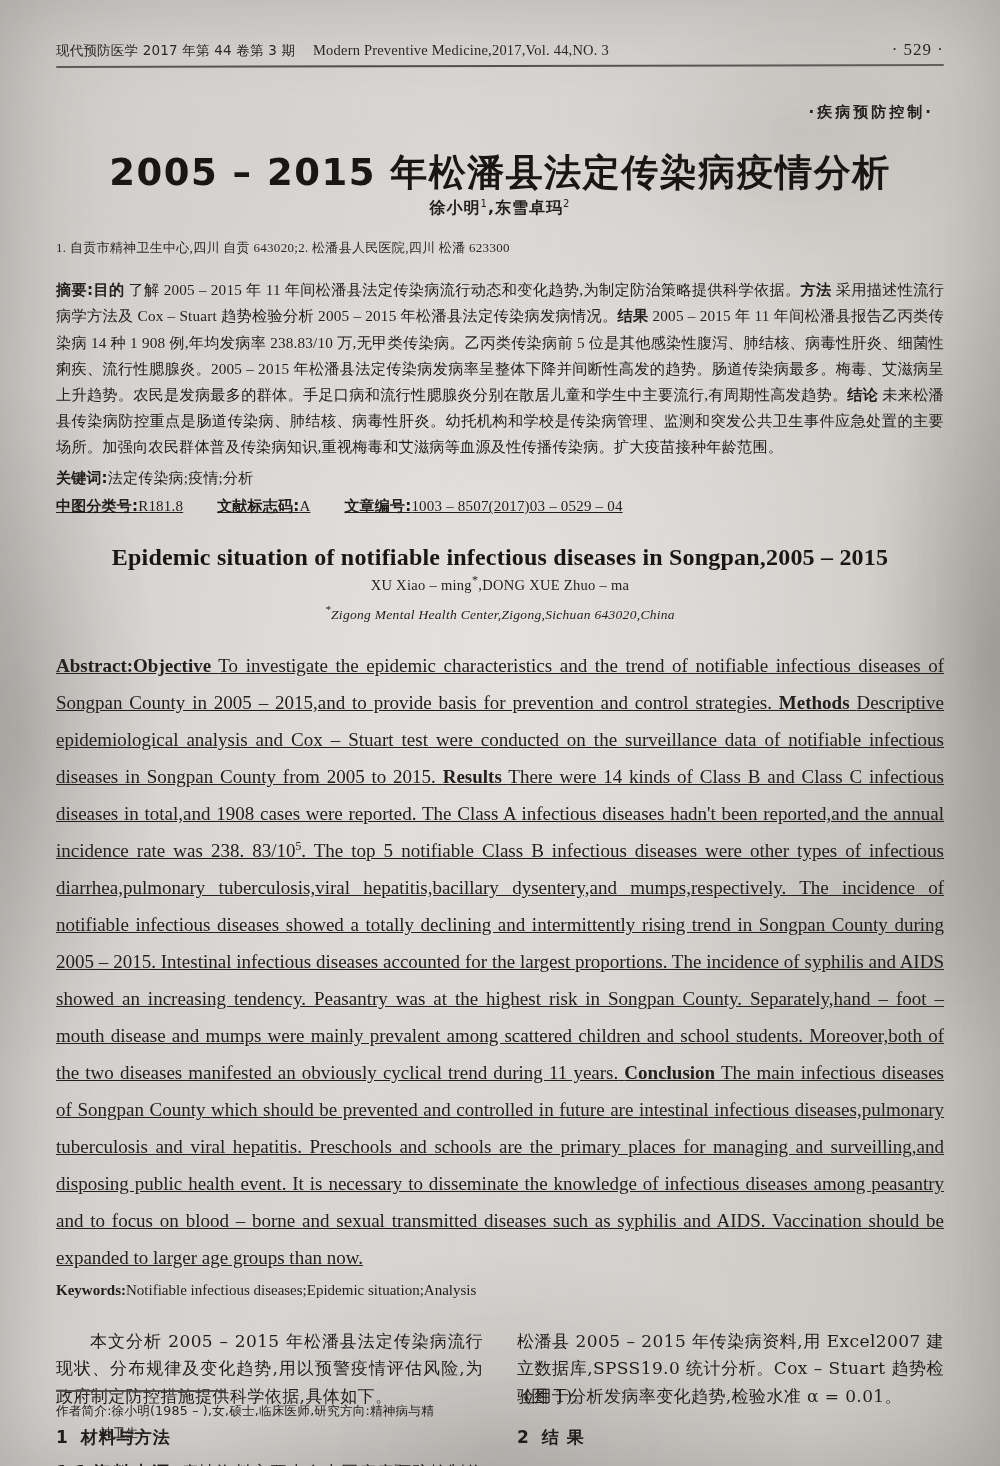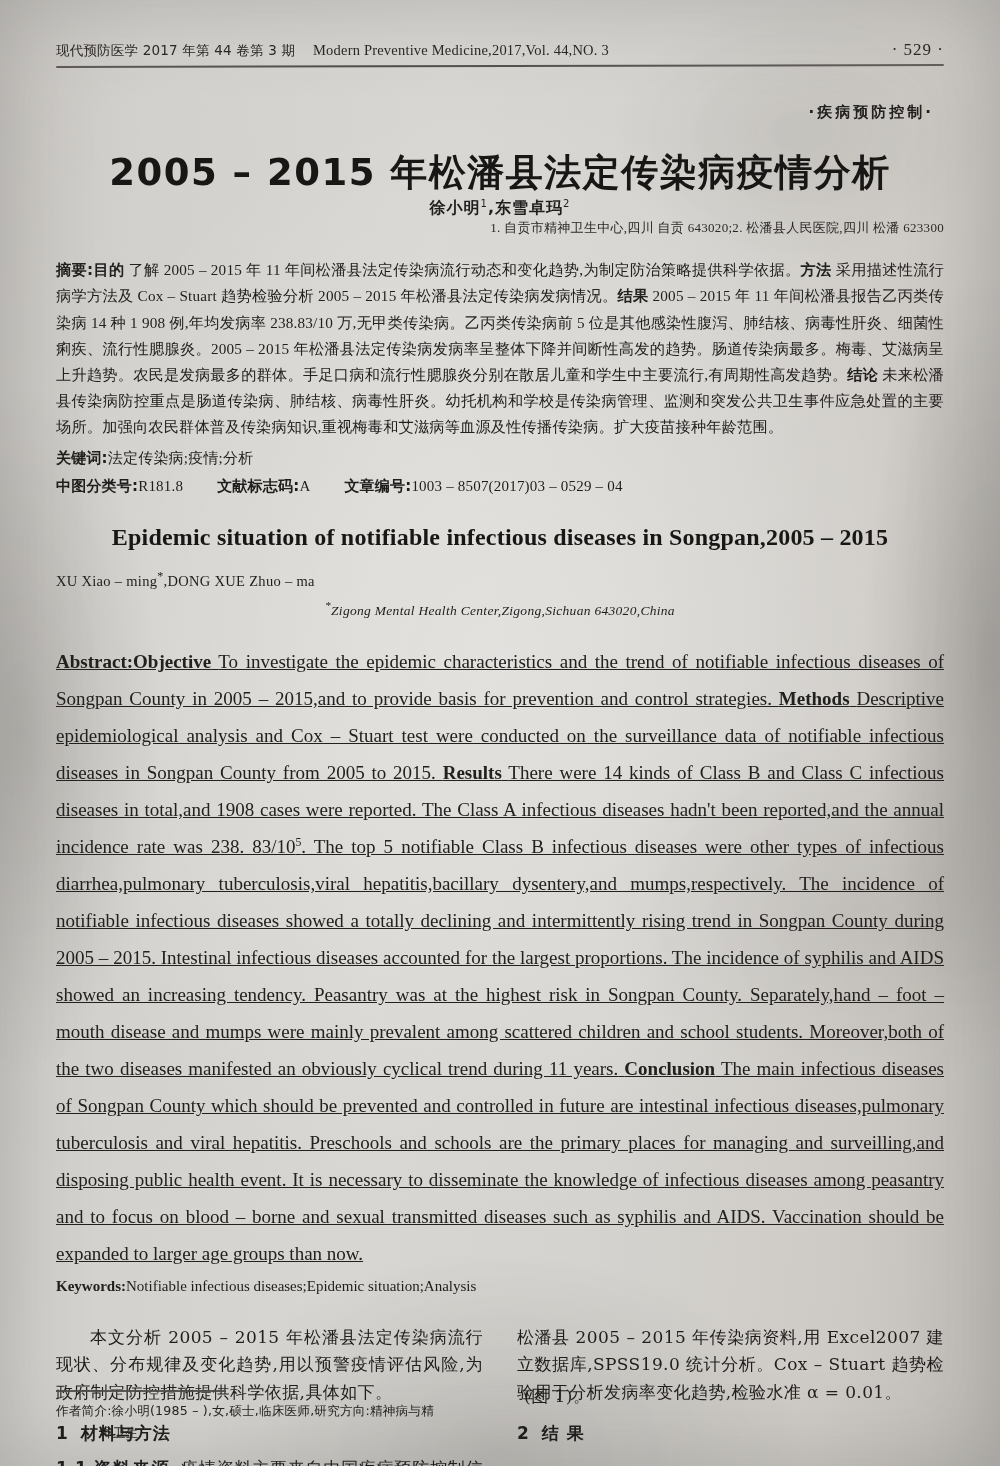--- a/index.html
+++ b/index.html
@@ -97,22 +97,22 @@
   }
   .authors {
     text-align: center;
     font-size: 16px;
     font-family: "DejaVu Sans", sans-serif;
     font-weight: bold;
     letter-spacing: 1px;
   }
   .authors sup { font-size: 10px; font-weight: normal; }
   .affil {
-    text-align: right;
-    margin-top: 0;
+    text-align: left;
+    margin-top: 20px;
     font-size: 13px;
     letter-spacing: 0.3px;
     color: #2b2826;
   }
 
   
   .cn-abs {
     margin-top: 20px;
     font-size: 15.2px;
     line-height: 1.72;
@@ -121,34 +121,35 @@
     color: #232120;
     letter-spacing: 0.2px;
   }
   .cn-abs b { font-family: "DejaVu Sans", sans-serif; font-weight: bold; }
   .kw-line, .class-line {
     margin-top: 9px;
     font-size: 15px;
     letter-spacing: 0.2px;
   }
   .kw-line b, .class-line b { font-family: "DejaVu Sans", sans-serif; font-weight: bold; }
-  .class-line .seg { display: inline-block; margin-right: 34px; }
+  .class-line .seg { display: inline-block; margin-right: 34px; text-decoration: underline; }
 
   
   h2.en-title {
     text-align: center;
     font-family: "Liberation Serif", serif;
     font-weight: bold;
     font-size: 24px;
     margin: 28px 0 0 0;
     letter-spacing: 0.2px;
     color: #181716;
   }
   .en-authors {
-    margin-top: 18px;
+    text-align: center;
+    margin-top: 2px;
     font-size: 14.5px;
     letter-spacing: 0.3px;
   }
   .en-affil {
     text-align: center;
     margin-top: 9px;
     font-size: 13.5px;
     font-style: italic;
     letter-spacing: 0.3px;
   }

